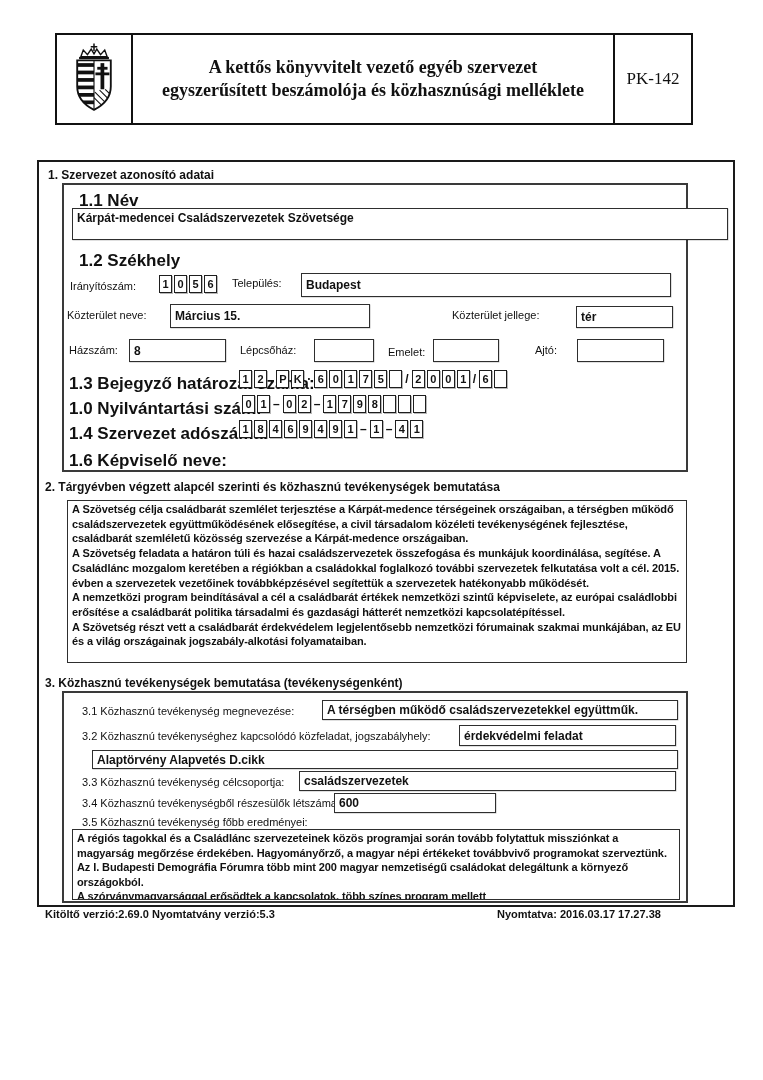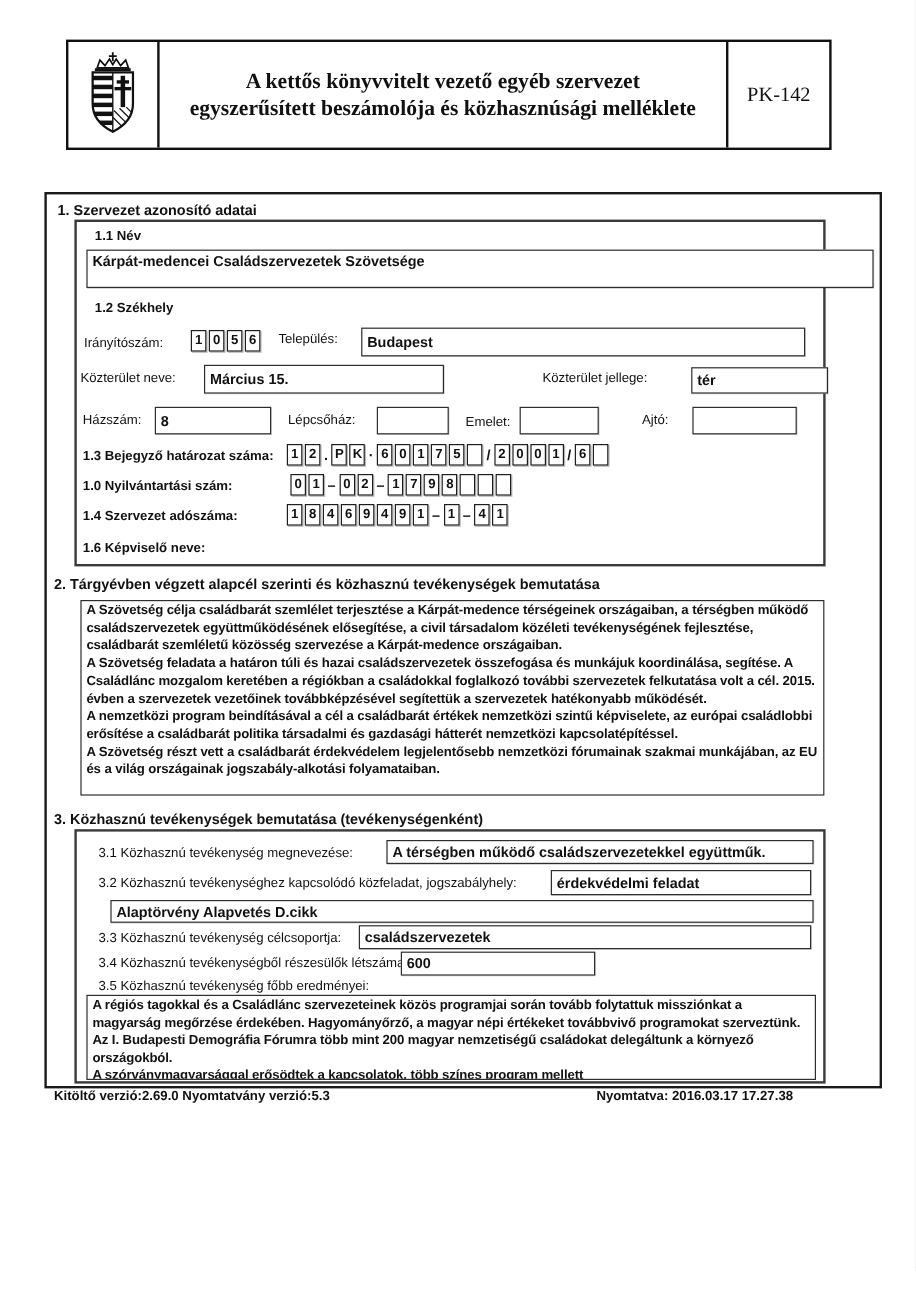--- a/index.html
+++ b/index.html
@@ -10,28 +10,28 @@
     margin:0 auto; overflow:hidden;
   }
   
   .header-box {
     position:absolute; left:55px; top:33px; width:638px; height:92px;
     border:2.5px solid #111; display:flex; background:#fff;
   }
   .logo-cell { width:76px; border-right:2px solid #111; display:flex; align-items:center; justify-content:center; }
   .title-cell { flex:1; display:flex; flex-direction:column; align-items:center; justify-content:center;
     font-family:"Liberation Serif", serif; font-weight:bold; font-size:18px; line-height:1.3; text-align:center; padding:0 6px; }
-  .pk-cell { width:86px; border-left:2px solid #111; display:flex; align-items:center; justify-content:center;
+  .pk-cell { width:78px; border-left:2px solid #111; display:flex; align-items:center; justify-content:center;
     font-family:"Liberation Serif", serif; font-size:17px; }
   
   .main-box { position:absolute; left:37px; top:160px; width:698px; height:747px; border:2px solid #1a1a1a; background:#fff; }
   .sec-title { position:absolute; font-size:12px; font-weight:bold; white-space:nowrap; }
   .inner-box { position:absolute; border:2px solid #3a3a3a; background:#fff; }
   .lbl { position:absolute; font-size:11px; white-space:nowrap; color:#111; }
-  .lbl.b { font-weight:bold; font-size:11px; }
+  .lbl.b { font-weight:bold; font-size:17px; }
   .input {
     position:absolute; border:1.6px solid #2e2e2e; background:#fff;
     font-size:12px; font-weight:bold; padding:2px 4px; overflow:hidden;
     box-shadow:0.5px 0.5px 0 rgba(0,0,0,0.25);
   }
   .input.c { display:flex; align-items:center; }
   .boxrow { position:absolute; display:flex; align-items:center; }
   .dbox {
     width:13px; height:18px; border:1.4px solid #1e1e1e; background:#fff;
     display:inline-flex; align-items:center; justify-content:center;
@@ -104,21 +104,21 @@
         <span class="dbox">0</span>
         <span class="dbox">5</span>
         <span class="dbox">6</span>
       </div>
       <div class="lbl" style="left:168px; top:92px;">Település:</div>
       <div class="input c" style="left:237px; top:88px; width:370px; height:24px;">Budapest</div>
 
       <div class="lbl" style="left:3px; top:124px;">Közterület neve:</div>
       <div class="input c" style="left:106px; top:119px; width:200px; height:24px;">Március 15.</div>
       <div class="lbl" style="left:388px; top:124px;">Közterület jellege:</div>
-      <div class="input c" style="left:512px; top:121px; width:114px; height:22px;text-align:right;">tér</div>
+      <div class="input c" style="left:512px; top:121px; width:97px; height:22px;text-align:right;">tér</div>
 
       <div class="lbl" style="left:5px; top:159px;">Házszám:</div>
       <div class="input c" style="left:65px; top:154px; width:97px; height:23px;">8</div>
       <div class="lbl" style="left:176px; top:159px;">Lépcsőház:</div>
       <div class="input c" style="left:250px; top:154px; width:60px; height:23px;"></div>
       <div class="lbl" style="left:324px; top:161px;">Emelet:</div>
       <div class="input c" style="left:369px; top:154px; width:66px; height:23px;"></div>
       <div class="lbl" style="left:471px; top:159px;">Ajtó:</div>
       <div class="input c" style="left:513px; top:154px; width:87px; height:23px;"></div>
 

